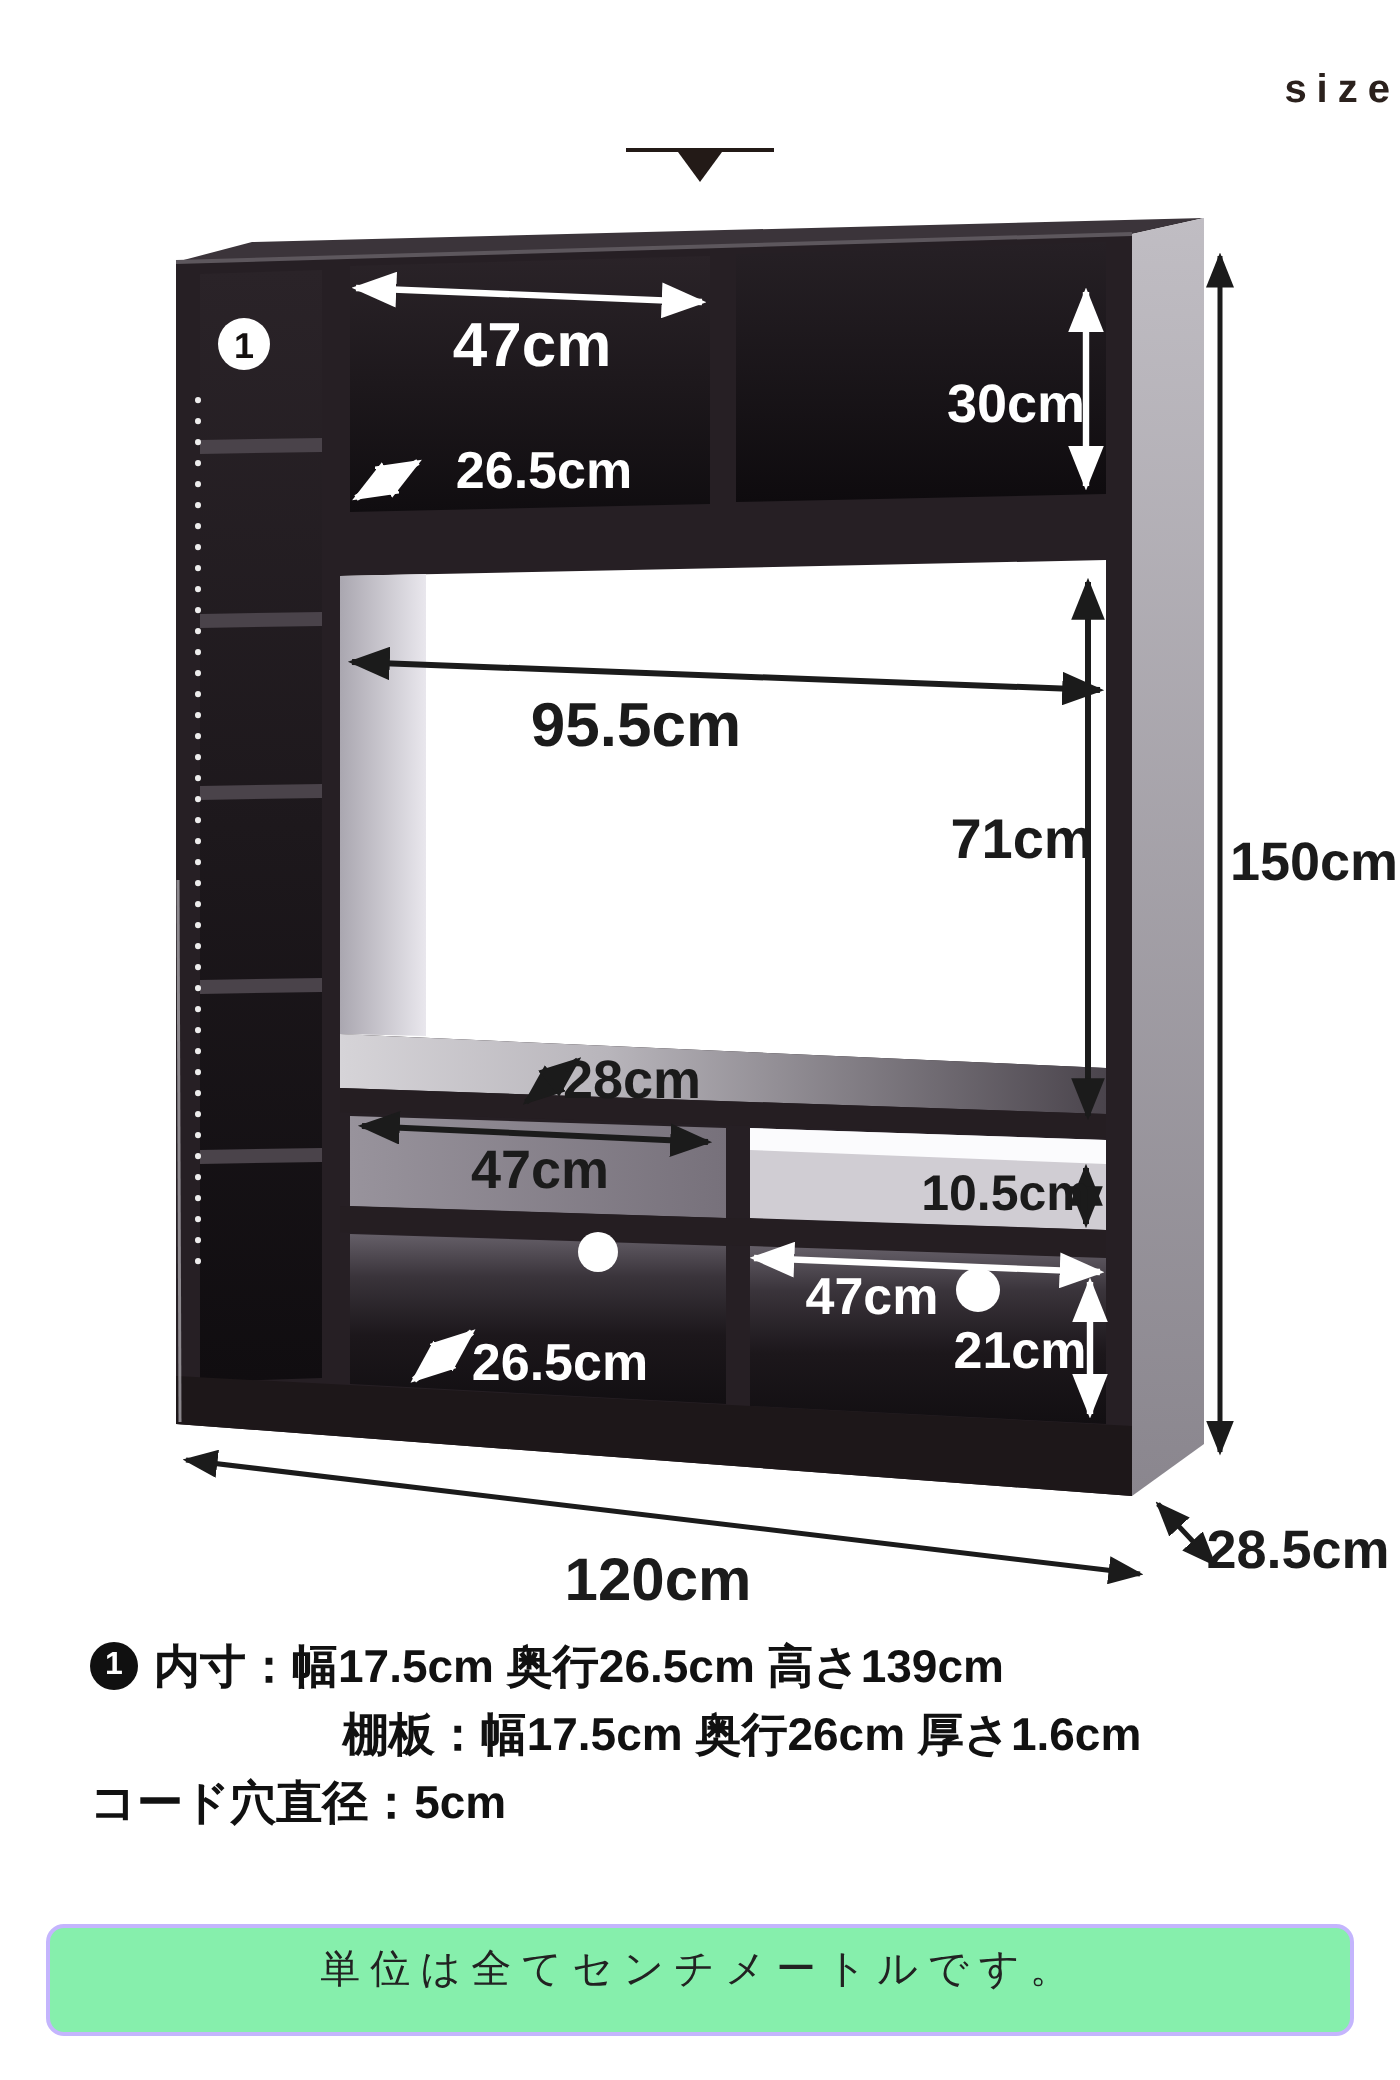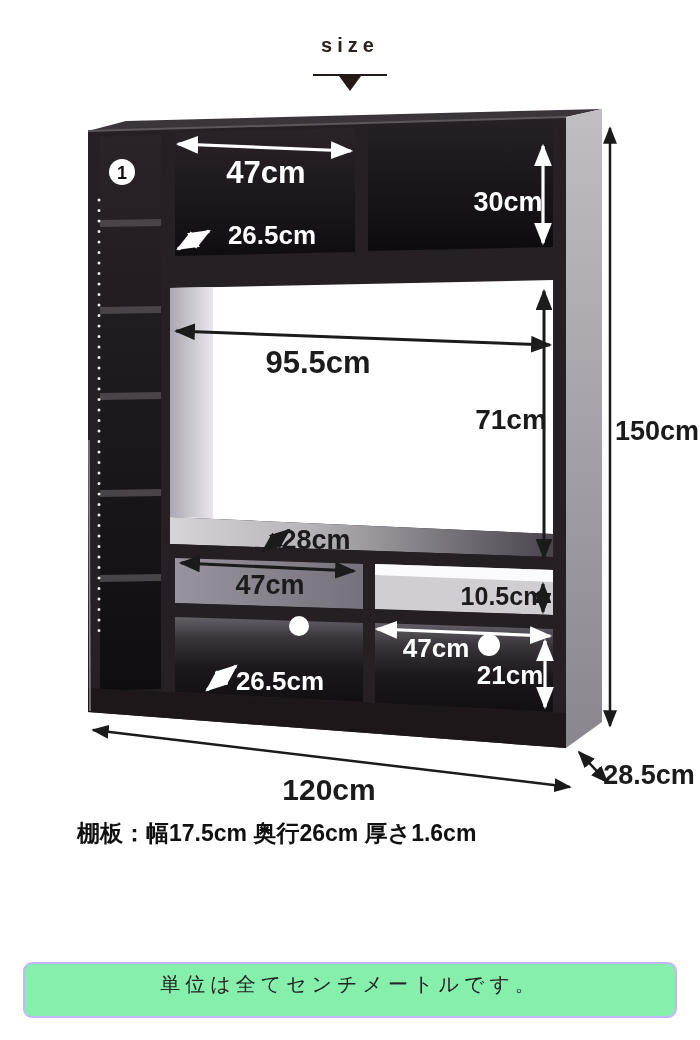--- a/index.html
+++ b/index.html
@@ -1,36 +1,36 @@
 <!DOCTYPE html>
 <html><head>
 <meta charset="utf-8">
 <style>
   html,body{margin:0;padding:0;background:#ffffff;}
   .page{position:relative;width:700px;height:1040px;background:#ffffff;overflow:hidden;
         font-family:"Liberation Sans","DejaVu Sans",sans-serif;}
   
   .size-header{position:absolute;left:0;top:0;width:700px;height:100px;}
-  .size-title{position:absolute;left:0;top:34px;width:700px;text-align:center;
+  .size-title{position:absolute;left:0;top:34px;width:700px;text-align:right;
               font-size:20px;font-weight:bold;letter-spacing:5px;color:#2b211d;}
   .size-rule{position:absolute;left:313px;top:74px;width:74px;height:0;border-top:2px solid #231a17;}
   .size-tri{position:absolute;left:339px;top:76px;width:0;height:0;
             border-left:11px solid transparent;border-right:11px solid transparent;
             border-top:15px solid #231a17;}
   
   .diagram-svg{position:absolute;left:0;top:0;}
   .dim-label{font-family:"Liberation Sans","DejaVu Sans",sans-serif;font-weight:bold;}
   
   .notes{position:absolute;left:45px;top:816px;width:620px;color:#111;
          font-size:23px;font-weight:bold;line-height:34px;}
   .note-row{white-space:nowrap;}
   .note-row .bullet{display:inline-block;width:24px;height:24px;border-radius:50%;
          background:#101010;color:#ffffff;font-size:16px;line-height:24px;text-align:center;
          vertical-align:middle;margin-right:8px;margin-top:-4px;}
-  .note-row.indent{margin-left:32px;}
+  .note-row.indent{margin-left:32px;text-align:center;}
   
   .footer-box{position:absolute;left:23px;top:962px;width:650px;height:52px;
          border:2px solid #c4b5fd;border-radius:9px;text-align:center;background:#86efac;}
   .footer-jp{margin-top:7px;font-size:20px;letter-spacing:5px;color:#222222;}
   .footer-en{margin-top:2px;font-size:11px;letter-spacing:2px;color:#555555;}
 </style>
 </head>
 <body>
 
 <div class="page">
@@ -177,22 +177,28 @@
       <line x1="579" y1="752" x2="607" y2="782" stroke="#1b1b1b" stroke-width="2.5" marker-start="url(#mb)" marker-end="url(#mb)"></line>
       <text x="649" y="784" text-anchor="middle" font-size="27" fill="#1b1b1b" class="dim-label">28.5cm</text>
     </g>
     <g>
       <line x1="610" y1="128" x2="610" y2="726" stroke="#1b1b1b" stroke-width="2.5" marker-start="url(#mb)" marker-end="url(#mb)"></line>
       <text x="657" y="440" text-anchor="middle" font-size="27" fill="#1b1b1b" class="dim-label">150cm</text>
     </g>
   </svg>
 
   <div class="notes">
+    <div class="note-row">
+      <span class="bullet">1</span><span>内寸：幅17.5cm 奥行26.5cm 高さ139cm</span>
+    </div>
     <div class="note-row indent">
       <span>棚板：幅17.5cm 奥行26cm 厚さ1.6cm</span>
     </div>
+    <div class="note-row">
+      <span>コード穴直径：5cm</span>
+    </div>
   </div>
 
   <div class="footer-box">
     <div class="footer-jp">単位は全てセンチメートルです。</div>
   </div>
 
 </div>
 
 </body></html>

